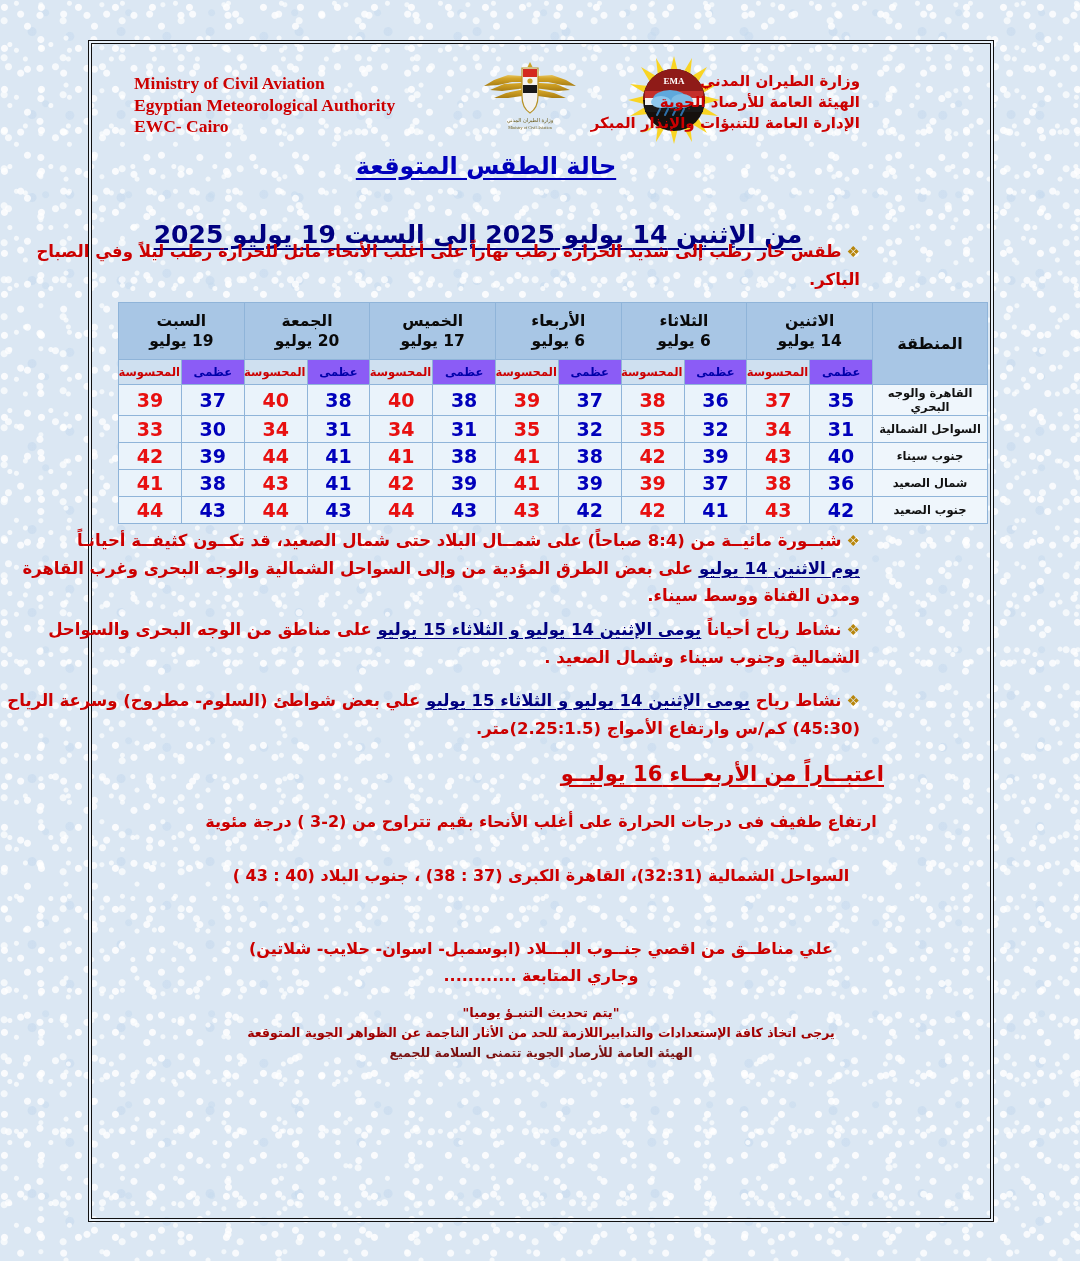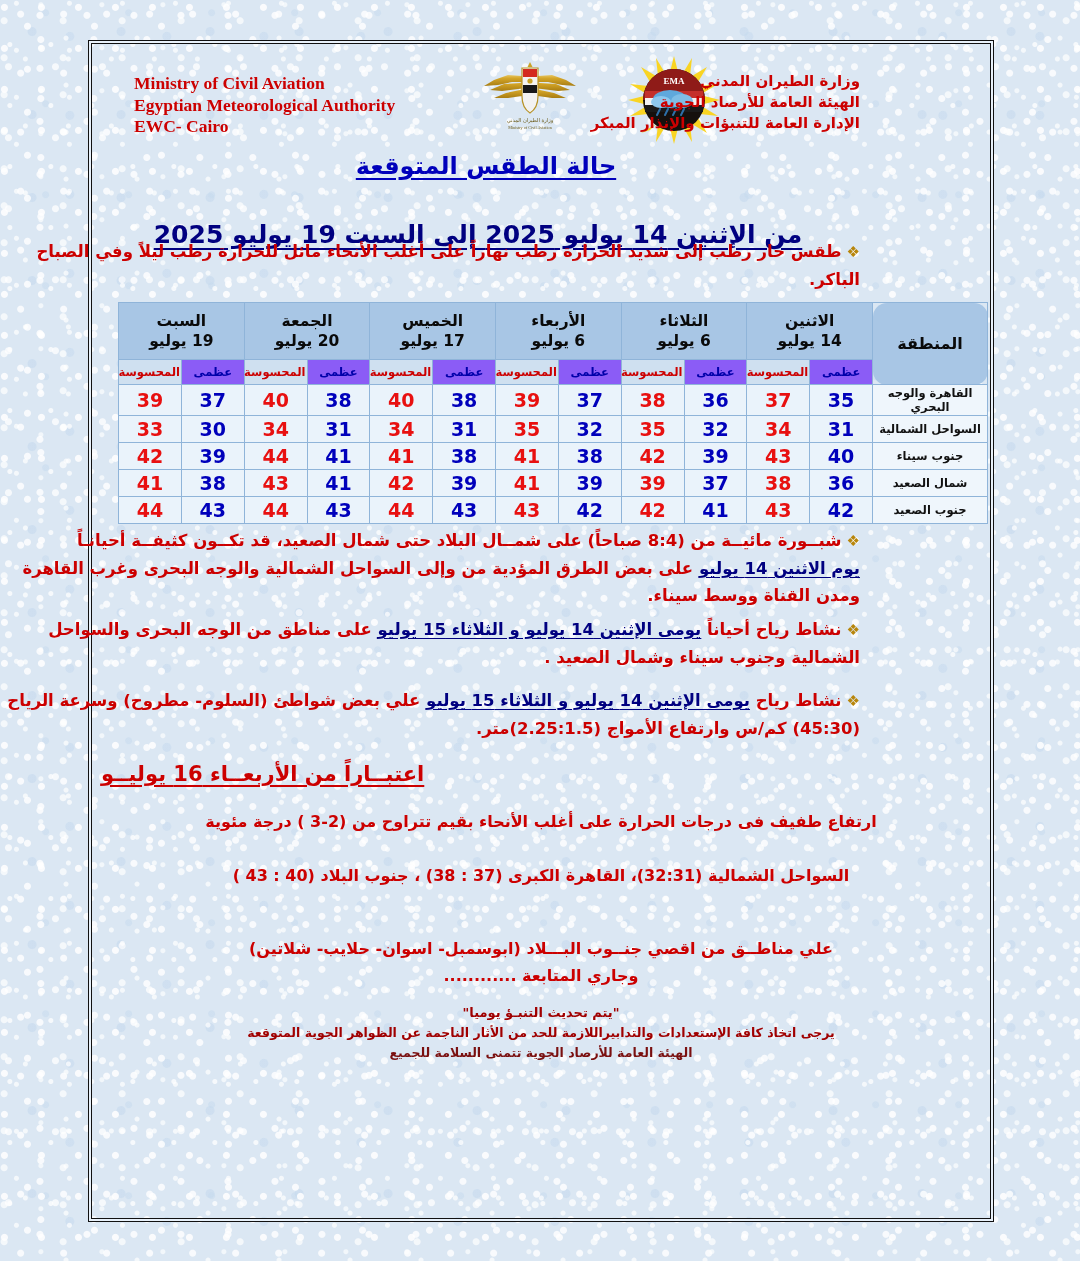--- a/index.html
+++ b/index.html
@@ -82,30 +82,30 @@
   .tbl-wrap{position:absolute;left:30px;top:262px;width:870px;}
   table.fc{border-collapse:collapse;width:870px;direction:rtl;table-layout:fixed;}
   table.fc th,table.fc td{
     border:1px solid #8fb4d9;text-align:center;vertical-align:middle;
   }
   th.dayhead{
     background:#a8c6e5;color:#0a0a0a;font-weight:bold;font-size:15.5px;
     line-height:20px;height:52px;padding:2px 0;
   }
   th.region-head{
-    background:#a8c6e5;color:#0a0a0a;font-weight:bold;font-size:16px;width:112px;border-radius:14px;
+    background:#a8c6e5;color:#0a0a0a;font-weight:bold;font-size:16px;width:112px;
   }
   th.sub-max{background:#8b5cf6;color:#0000aa;font-weight:bold;font-size:11.5px;height:22px;}
   th.sub-felt{background:#cfe0f0;color:#cc0000;font-weight:bold;font-size:11.5px;height:22px;}
   td.val-max{color:#0000bb;font-weight:bold;font-size:19px;height:24px;background:#eaf3fb;}
   td.val-felt{color:#e81010;font-weight:bold;font-size:19px;height:24px;background:#eaf3fb;}
   td.region{color:#111;font-weight:bold;font-size:11.5px;background:#eff6fc;}
   
   .sec-head{
-    position:absolute;left:13px;right:0;text-align:left;direction:rtl;
+    position:absolute;left:0;right:0;text-align:right;direction:rtl;
     color:#cc0000;font-weight:bold;font-size:21px;
     text-decoration:underline;text-underline-offset:4px;
   }
   .centered{
     position:absolute;left:40px;width:826px;text-align:center;direction:rtl;
     font-weight:bold;font-size:16px;line-height:27px;color:#cc0000;
   }
   .foot-note{
     position:absolute;left:40px;width:826px;text-align:center;direction:rtl;
     color:#a00000;font-weight:bold;line-height:20px;

